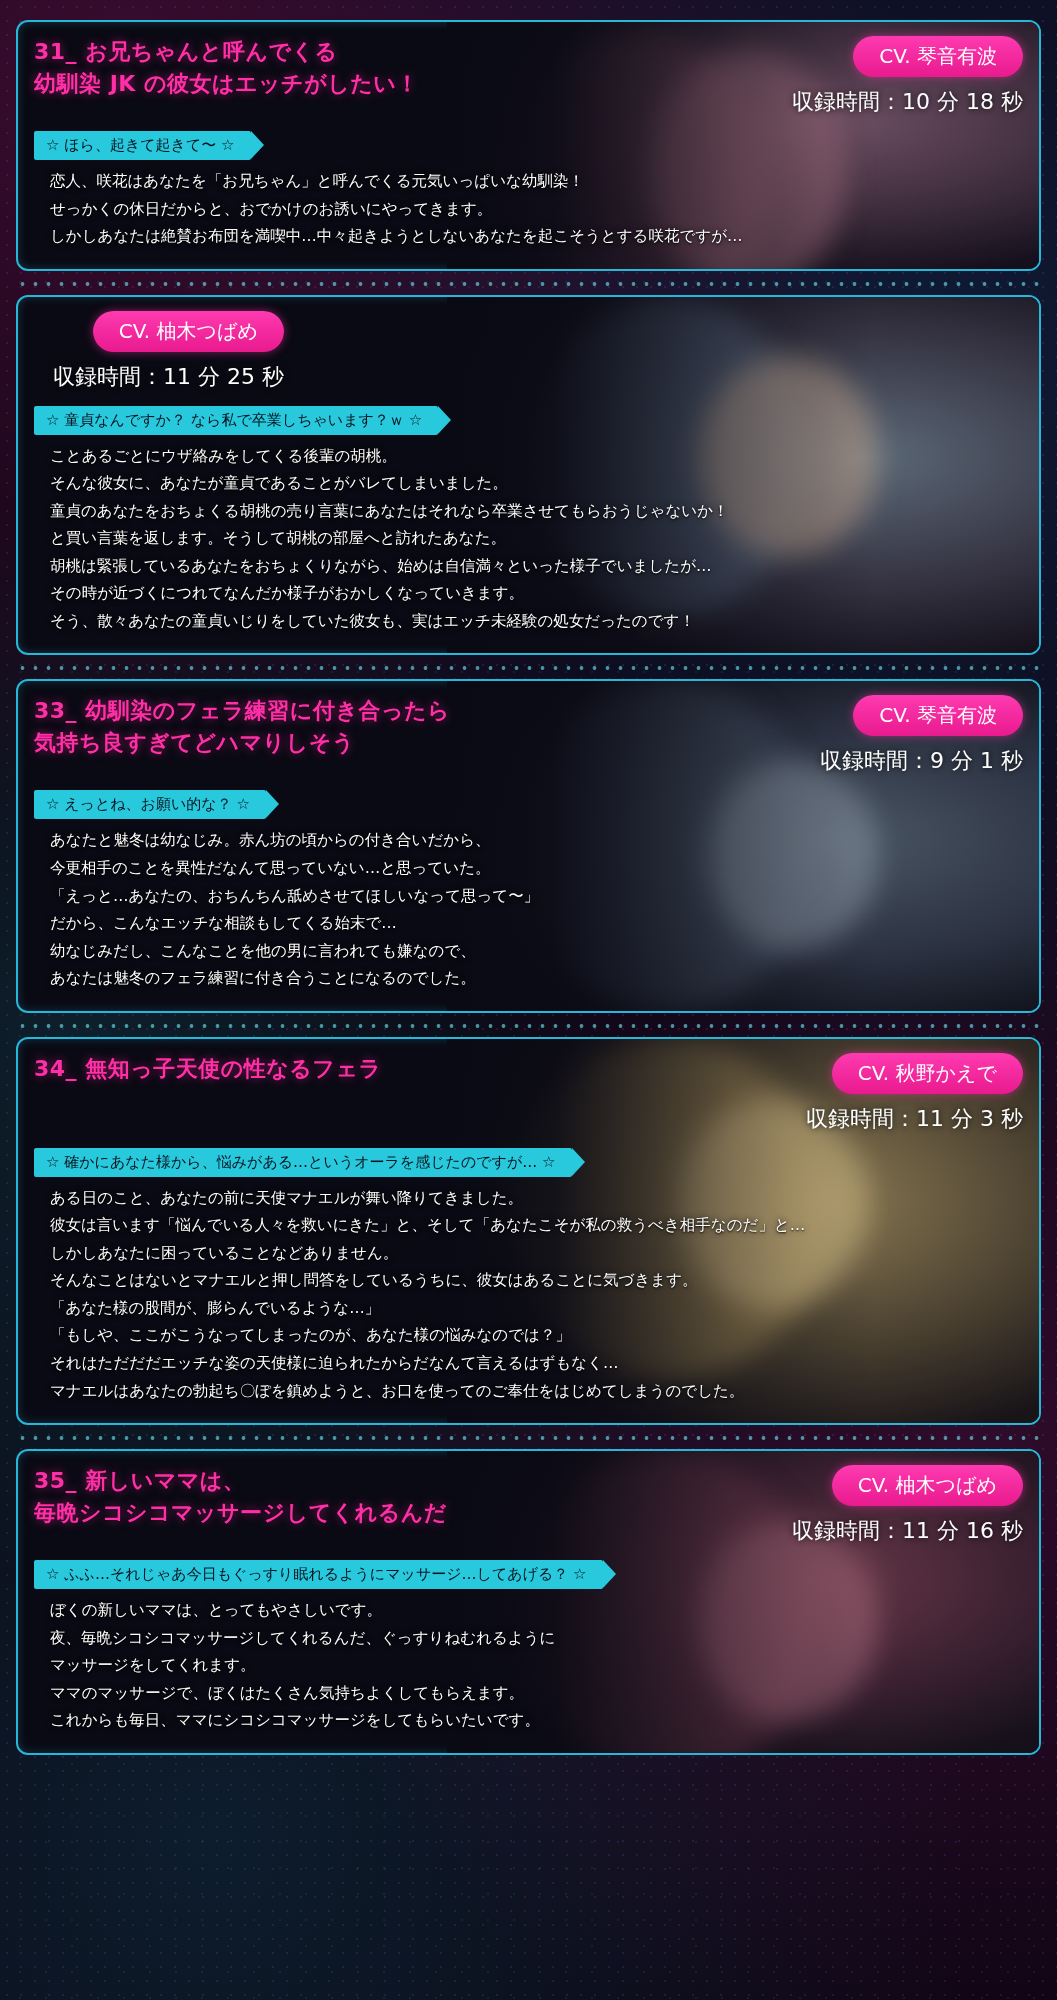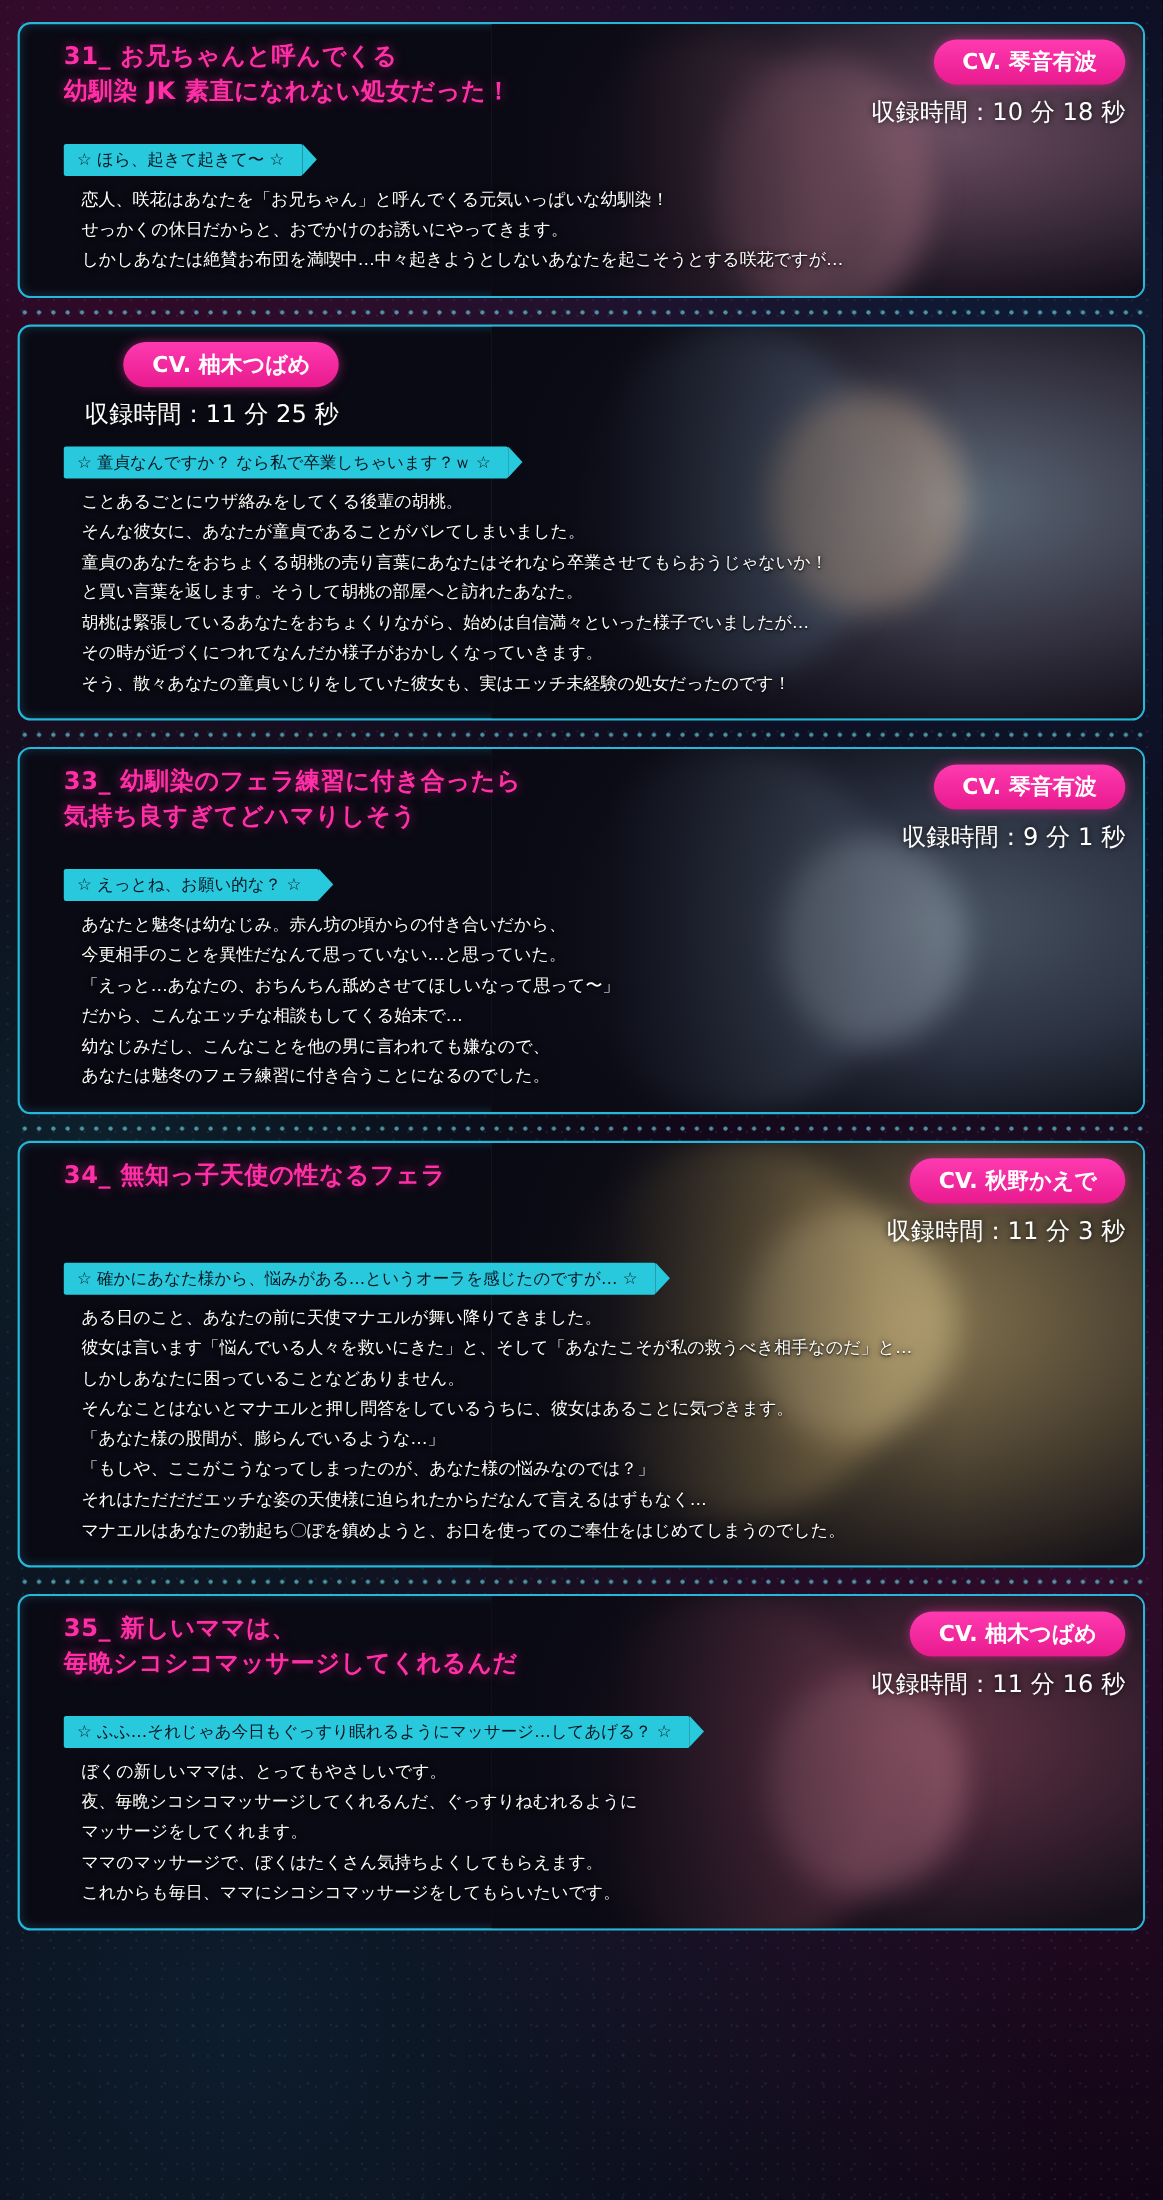--- a/index.html
+++ b/index.html
@@ -45,21 +45,20 @@
     opacity:.85;
   }
   .card{
     position:relative;
     margin:6px 16px 8px 16px;
     border:2px solid #27b7d8;
     border-radius:12px;
     overflow:hidden;
     background:#0a0a14;
     box-shadow:0 0 10px rgba(40,180,220,.25) inset;
-    padding-left:24px;
   }
   .art{
     position:absolute;
     top:0;right:0;bottom:0;
     width:58%;
     pointer-events:none;
   }
   .art .mask{
     position:absolute;inset:0;
     background:linear-gradient(90deg, #0a0a14 0%, rgba(10,10,20,.92) 18%, rgba(10,10,20,.35) 48%, rgba(10,10,20,0) 72%);
@@ -76,21 +75,21 @@
     max-width:640px;
   }
   .title .l2{display:block;}
   .meta{text-align:right;min-width:250px;flex:0 0 auto;}
   .cv{
     display:inline-block;
     background:linear-gradient(180deg,#ff3ab0,#e81a8e);
     border-radius:999px;
     padding:7px 26px;
     font-size:20px;
-    font-weight:bold;
+    font-weight:normal;
     color:#ffffff;
     box-shadow:0 0 10px rgba(255,50,170,.5);
     white-space:nowrap;
   }
   .dur{
     margin-top:10px;
     font-size:22px;
     color:#ffffff;
     white-space:nowrap;
     text-shadow:0 0 6px rgba(0,0,0,.9);
@@ -155,21 +154,21 @@
     <div class="art a1">
       <div class="hair" style="width:260px;height:300px;left:60px;top:10px;background:#7a4a5e;"></div>
       <div class="hair" style="width:200px;height:240px;left:200px;top:30px;background:#a5707f;"></div>
       <div class="mask"></div>
     </div>
     <div class="inner">
       <div class="toprow">
         <div class="title">
           <span>31_</span>
           <span>お兄ちゃんと呼んでくる</span>
-          <span class="l2">幼馴染 JK 素直になれない処女だった！</span>
+          <span class="l2">幼馴染 JK の彼女はエッチがしたい！</span>
         </div>
         <div class="meta">
           <div class="cv">CV. 琴音有波</div>
           <div class="dur">収録時間：10 分 18 秒</div>
         </div>
       </div>
       <div class="ribbon">☆ ほら、起きて起きて〜 ☆</div>
       <div class="lines">
         <p>恋人、咲花はあなたを「お兄ちゃん」と呼んでくる元気いっぱいな幼馴染！</p>
         <p>せっかくの休日だからと、おでかけのお誘いにやってきます。</p>

